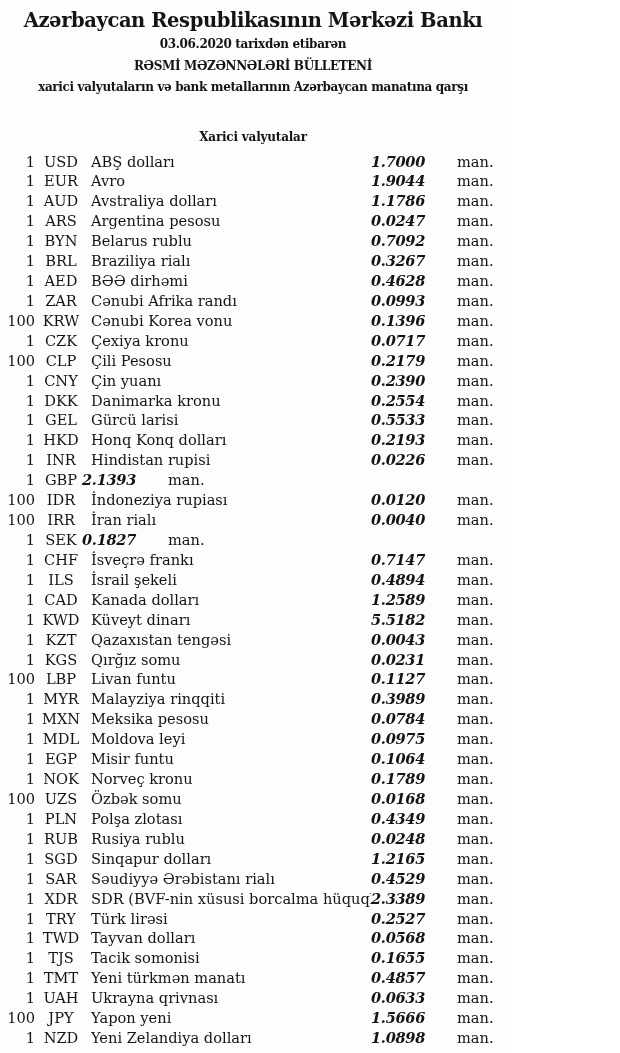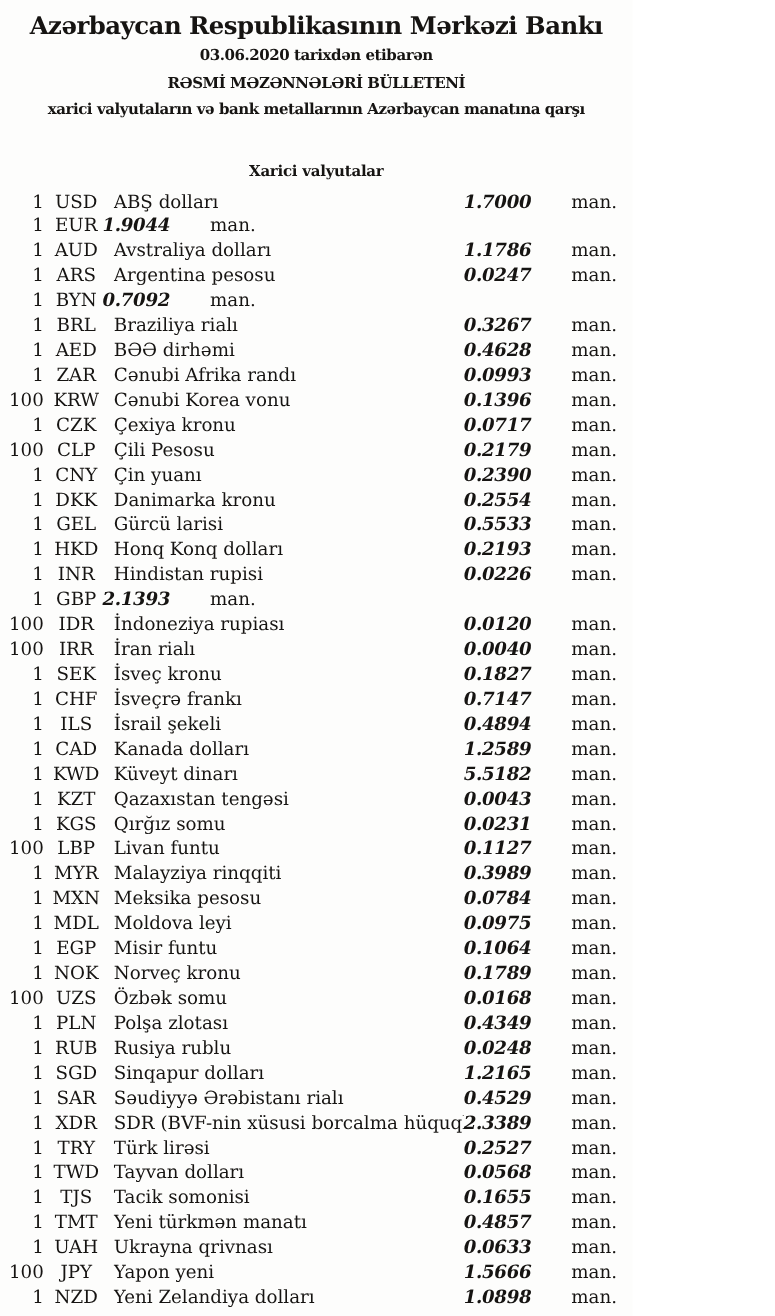--- a/index.html
+++ b/index.html
@@ -74,20 +74,21 @@
     <span class="qty">1</span>
     <span class="code">USD</span>
     <span class="name">ABŞ dolları</span>
     <span class="rate">1.7000</span>
     <span class="man">man.</span>
   </div>
 
   <div class="row">
     <span class="qty">1</span>
     <span class="code">EUR</span>
+    <span class="name">Avro</span>
     <span class="rate">1.9044</span>
     <span class="man">man.</span>
   </div>
 
   <div class="row">
     <span class="qty">1</span>
     <span class="code">AUD</span>
     <span class="name">Avstraliya dolları</span>
     <span class="rate">1.1786</span>
     <span class="man">man.</span>
@@ -97,20 +98,21 @@
     <span class="qty">1</span>
     <span class="code">ARS</span>
     <span class="name">Argentina pesosu</span>
     <span class="rate">0.0247</span>
     <span class="man">man.</span>
   </div>
 
   <div class="row">
     <span class="qty">1</span>
     <span class="code">BYN</span>
+    <span class="name">Belarus rublu</span>
     <span class="rate">0.7092</span>
     <span class="man">man.</span>
   </div>
 
   <div class="row">
     <span class="qty">1</span>
     <span class="code">BRL</span>
     <span class="name">Braziliya rialı</span>
     <span class="rate">0.3267</span>
     <span class="man">man.</span>
@@ -215,21 +217,20 @@
     <span class="qty">100</span>
     <span class="code">IRR</span>
     <span class="name">İran rialı</span>
     <span class="rate">0.0040</span>
     <span class="man">man.</span>
   </div>
 
   <div class="row">
     <span class="qty">1</span>
     <span class="code">SEK</span>
-    <span class="name">İsveç kronu</span>
     <span class="rate">0.1827</span>
     <span class="man">man.</span>
   </div>
 
   <div class="row">
     <span class="qty">1</span>
     <span class="code">CHF</span>
     <span class="name">İsveçrə frankı</span>
     <span class="rate">0.7147</span>
     <span class="man">man.</span>

